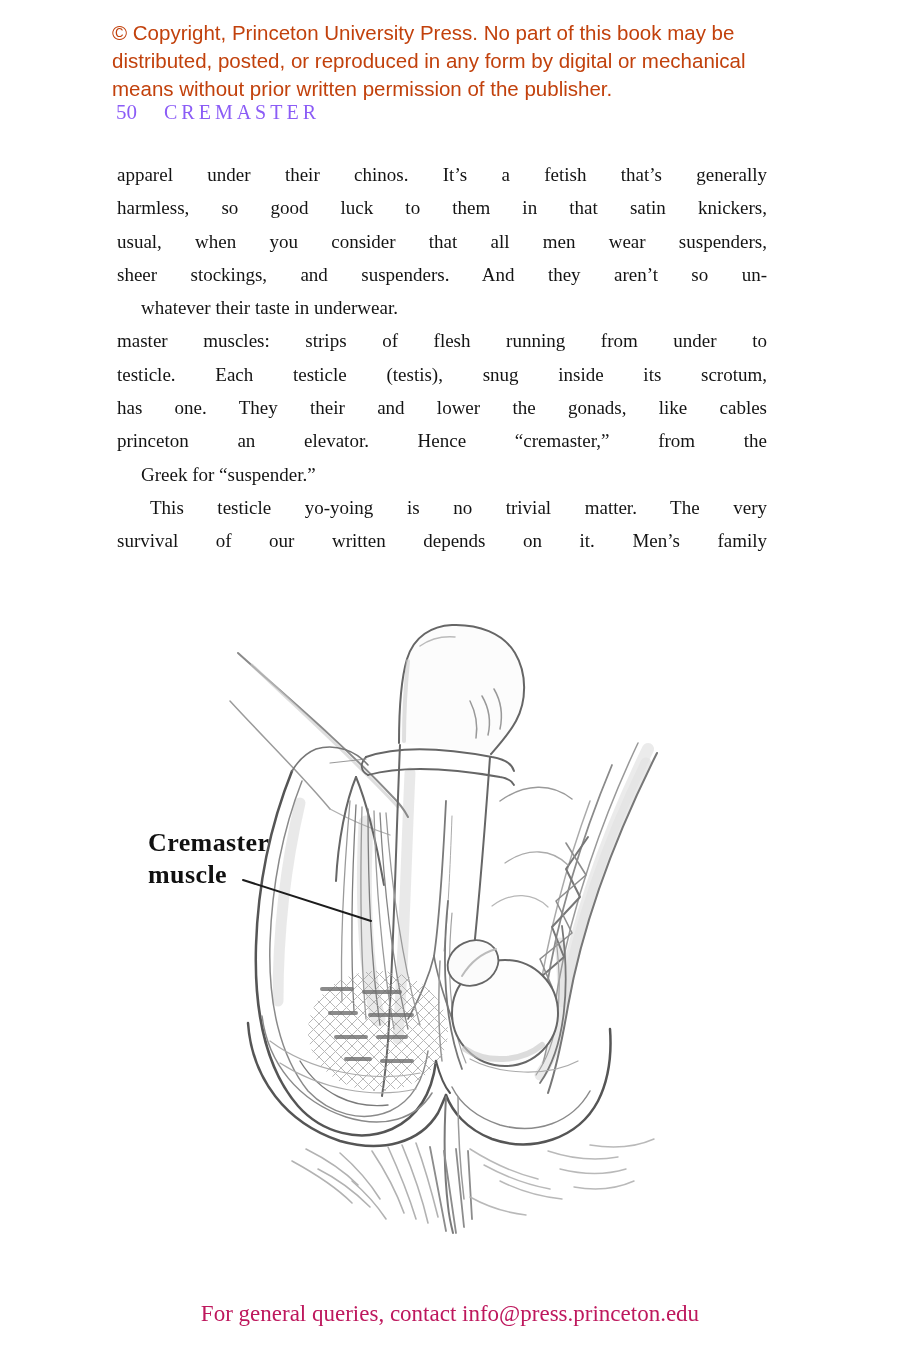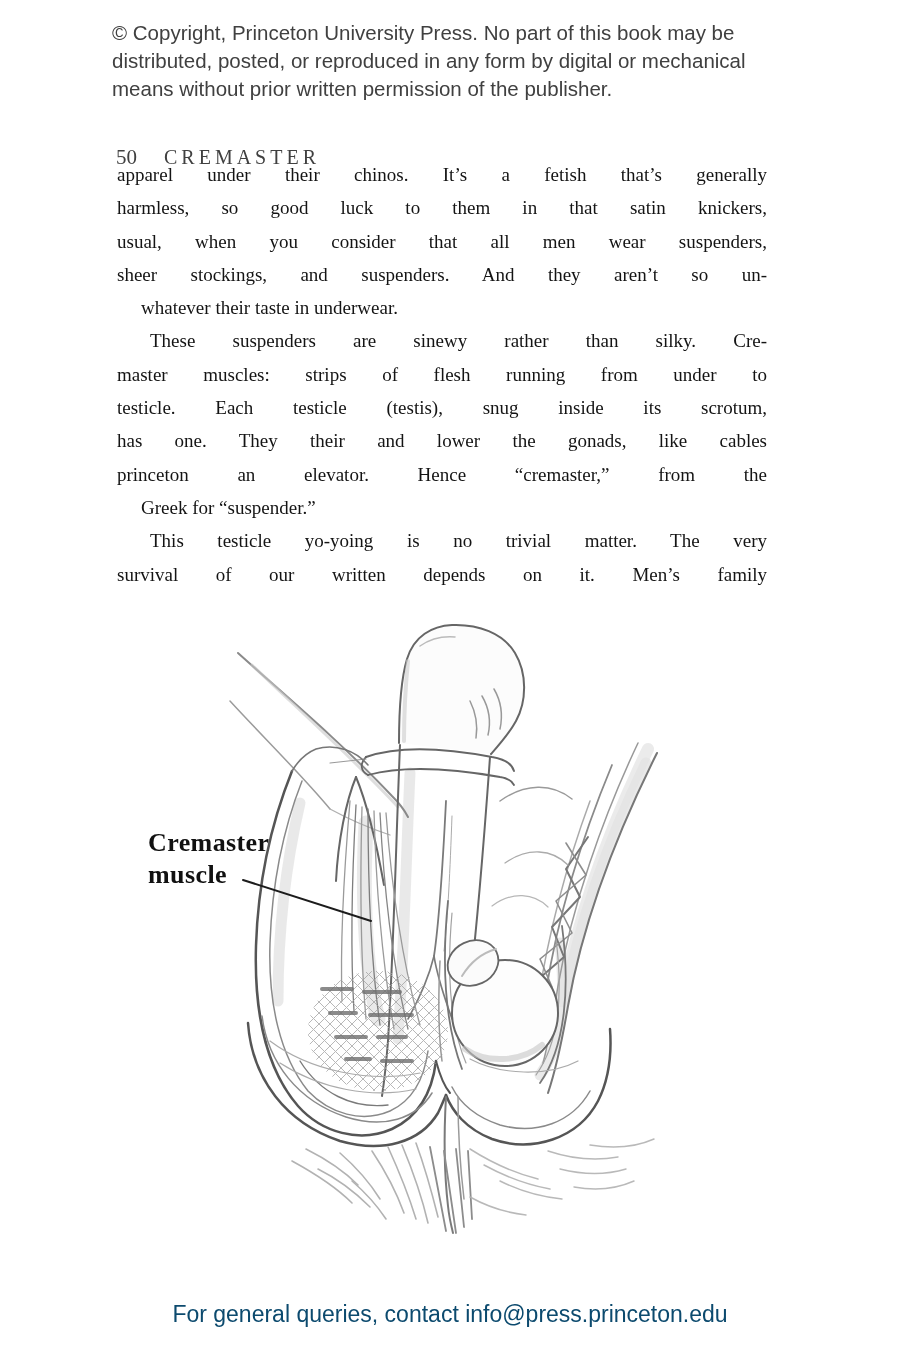--- a/index.html
+++ b/index.html
@@ -2,42 +2,42 @@
 <html><head>
 <meta charset="utf-8">
 <style>
   html,body { margin:0; padding:0; }
   body {
     width:900px; height:1350px; background:#ffffff; position:relative;
     font-family:"Liberation Serif", serif; color:#1b1b1b; overflow:hidden;
   }
   .copyright {
     position:absolute; left:112px; top:19px; width:690px;
-    font-family:"Liberation Sans", sans-serif; font-size:20.5px; line-height:28px; color:#404040;
+    font-family:"Liberation Sans", sans-serif; font-size:20.5px; line-height:28px; color:#c2410c;
   }
   .running-header {
-    position:absolute; left:116px; top:100px; font-size:20px; color:#404040;
-    display:flex; align-items:baseline;margin-top:45px;
+    position:absolute; left:116px; top:100px; font-size:20px; color:#8b5cf6;
+    display:flex; align-items:baseline;
   }
   .running-header .pgnum { font-size:21px; }
   .running-header .chapter { margin-left:27px; letter-spacing:4px; }
   .body-text {
     position:absolute; left:117px; top:158px; width:650px;
     font-size:19px; line-height:33.3px; color:#141414;
   }
   .jline { text-align:justify; text-align-last:justify; }
   .lline { text-align:left; text-align-last:left;margin-left:24px; }
   .indent { text-indent:33px; }
   .fig-label {
     position:absolute; left:148px; top:827px;
     font-size:26px; font-weight:bold; line-height:32px; letter-spacing:0.4px; color:#111;
   }
   .footer {
     position:absolute; left:0; top:1301px; width:900px; text-align:center;
-    font-family:Liberation Sans, sans-serif; font-size:23px; color:#0c4a6e;
+    font-family:Liberation Serif, serif; font-size:23px; color:#be185d;
   }
   .figure-svg { position:absolute; left:130px; top:615px; }
 </style>
 </head>
 <body>
 
 <div class="copyright">
   <div>© Copyright, Princeton University Press. No part of this book may be</div>
   <div>distributed, posted, or reproduced in any form by digital or mechanical</div>
   <div>means without prior written permission of the publisher.</div>
@@ -48,21 +48,20 @@
   <span class="chapter">CREMASTER</span>
 </div>
 
 <div class="body-text">
   <div class="jline">apparel under their chinos. It’s a fetish that’s generally</div>
   <div class="jline">harmless, so good luck to them in that satin knickers,</div>
   <div class="jline">usual, when you consider that all men wear suspenders,</div>
   <div class="jline">sheer stockings, and suspenders. And they aren’t so un-</div>
   <div class="lline">whatever their taste in underwear.</div>
 
-  <div class="jline indent">These suspenders are sinewy rather than silky. Cre-</div>
   <div class="jline">master muscles: strips of flesh running from under to</div>
   <div class="jline">testicle. Each testicle (testis), snug inside its scrotum,</div>
   <div class="jline">has one. They their and lower the gonads, like cables</div>
   <div class="jline">princeton an elevator. Hence “cremaster,” from the</div>
   <div class="lline">Greek for “suspender.”</div>
 
   <div class="jline indent">This testicle yo-yoing is no trivial matter. The very</div>
   <div class="jline">survival of our written depends on it. Men’s family</div>
 </div>
 

